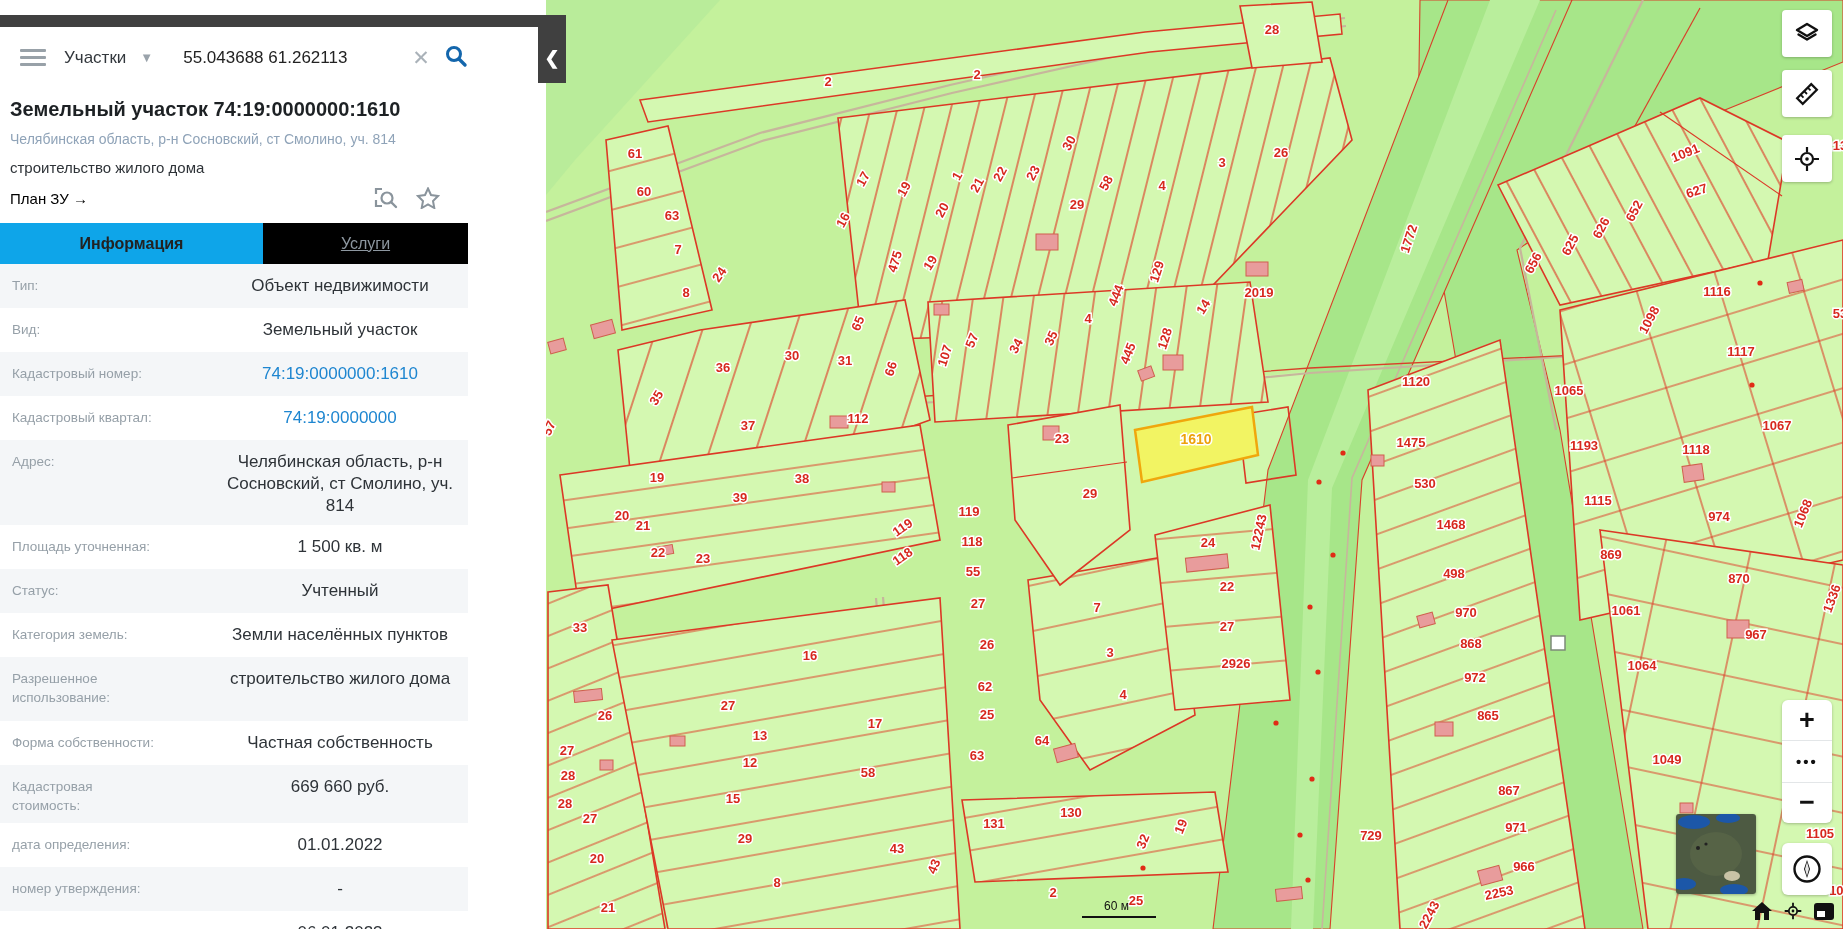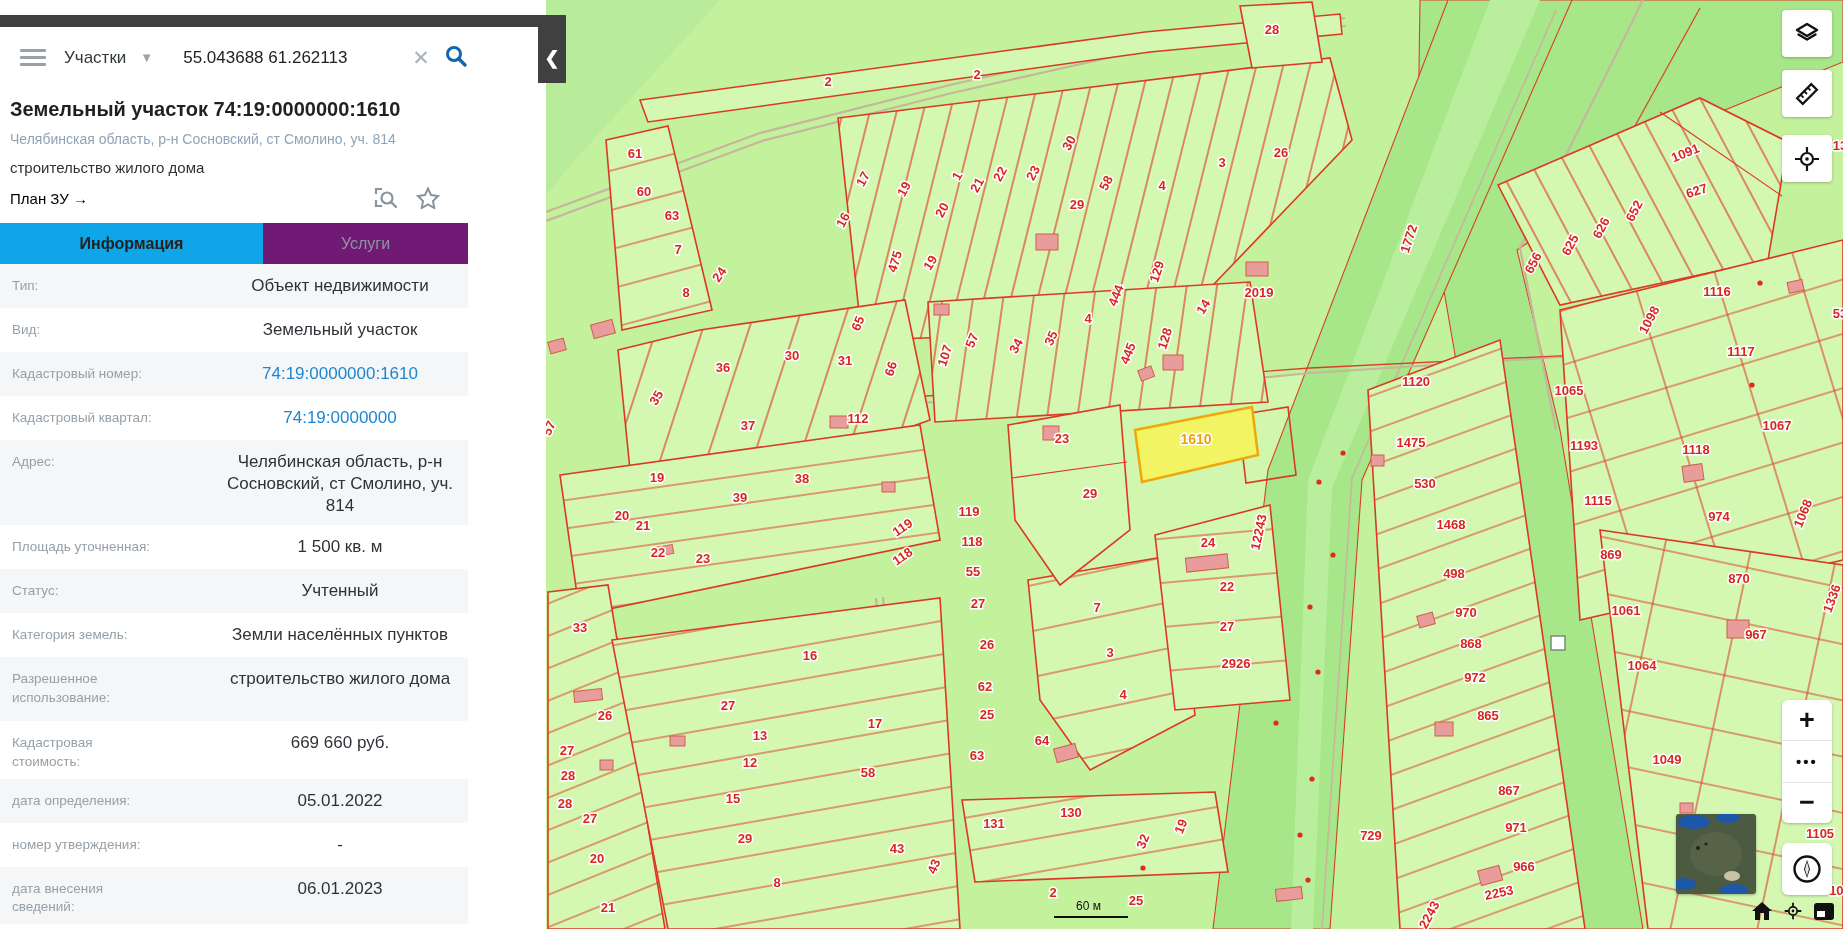--- a/index.html
+++ b/index.html
@@ -19,21 +19,21 @@
   #zoombox{position:absolute;left:1782px;top:700px;width:50px;height:123px;background:#fff;
     border-radius:6px;box-shadow:0 1px 3px rgba(0,0,0,.25);display:flex;flex-direction:column;}
   #zoombox .zb{flex:1;display:flex;align-items:center;justify-content:center;font-size:27px;
     font-weight:bold;color:#111;cursor:pointer;}
   #zoombox .zb + .zb{border-top:1px solid #e3e6e8;}
   #zoombox .dots{font-size:15px;letter-spacing:2px;font-weight:bold;}
   #compass{position:absolute;left:1782px;top:843px;width:50px;height:52px;background:#fff;
     border-radius:6px;box-shadow:0 1px 3px rgba(0,0,0,.25);display:flex;align-items:center;justify-content:center;cursor:pointer;}
   #minimap{position:absolute;left:1676px;top:814px;width:80px;height:80px;border-radius:3px;
     overflow:hidden;box-shadow:0 1px 3px rgba(0,0,0,.3);cursor:pointer;}
-  #scalebar{position:absolute;left:1054px;top:899px;width:95px;color:#111;font-size:12px;}
+  #scalebar{position:absolute;left:1082px;top:899px;width:95px;color:#111;font-size:12px;}
   #scalebar .lbl{margin-left:22px;}
   #scalebar .bar{margin-top:3px;width:74px;border-bottom:2px solid #111;}
   #attrib{position:absolute;right:103px;top:945px;font-size:12.5px;color:#1c1c1c;
     text-shadow:0 0 3px #d8f5bd,0 0 3px #d8f5bd;white-space:nowrap;text-decoration:underline;}
   #bottomicons{position:absolute;left:1752px;top:902px;display:flex;gap:12px;align-items:center;}
   #bottomicons svg{display:block;cursor:pointer;}
 
   
   #topbar{position:absolute;left:0;top:15px;width:566px;height:68px;background:#404040;z-index:5;}
   #searchwhite{position:absolute;left:0;top:12px;width:538px;height:61px;background:#fff;
@@ -54,21 +54,21 @@
   #ptitle{font-size:20px;font-weight:bold;color:#1d2124;}
   #psub{margin-top:10px;font-size:14px;color:#8fa3b8;}
   #pusage{margin-top:12px;font-size:15px;color:#2e3338;}
   #linkrow{margin-top:11px;display:flex;align-items:center;}
   #planlink{font-size:15px;color:#000000;cursor:pointer;}
   #linkicons{margin-left:auto;margin-right:18px;display:flex;gap:18px;}
   #linkicons svg{cursor:pointer;}
   #tabs{margin-top:14px;display:flex;height:41px;}
   .tab{display:flex;align-items:center;justify-content:center;font-size:16px;cursor:pointer;}
   .tab.active{width:263px;background:#0ea5e9;color:#222;font-weight:bold;}
-  .tab.inactive{flex:1;background:#701a75;color:#8d97a0;}
+  .tab.inactive{flex:1;background:#000000;color:#8d97a0;text-decoration:underline;}
   #rows{}
   .irow{display:flex;min-height:44px;align-items:flex-start;gap:40px;}
   .irow:nth-child(odd){background:#f4f6f8;}
   .irow.tall{min-height:64px;}
   .ilabel{width:150px;flex:0 0 150px;padding:13px 0 8px 12px;font-size:13.5px;color:#96a0a8;line-height:1.35;}
   .ivalue{padding:11px 8px 8px 18px;font-size:17px;color:#2e3338;line-height:1.3;width:360px;text-align:center;}
   .ivalue.link{color:#1e86d0;cursor:pointer;}
 </style>
 </head>
 <body>
@@ -553,26 +553,30 @@
         </div>
         <div class="irow">
           <div class="ilabel">Категория земель:</div>
           <div class="ivalue">Земли населённых пунктов</div>
         </div>
         <div class="irow tall">
           <div class="ilabel">Разрешенное использование:</div>
           <div class="ivalue">строительство жилого дома</div>
         </div>
         <div class="irow">
+          <div class="ilabel">Форма собственности:</div>
+          <div class="ivalue">Частная собственность</div>
+        </div>
+        <div class="irow">
           <div class="ilabel">Кадастровая стоимость:</div>
           <div class="ivalue">669 660 руб.</div>
         </div>
         <div class="irow">
           <div class="ilabel">дата определения:</div>
-          <div class="ivalue">05.01.2022</div>
+          <div class="ivalue">01.01.2022</div>
         </div>
         <div class="irow">
           <div class="ilabel">номер утверждения:</div>
           <div class="ivalue">-</div>
         </div>
         <div class="irow">
           <div class="ilabel">дата внесения сведений:</div>
           <div class="ivalue">06.01.2023</div>
         </div>
       </div>

